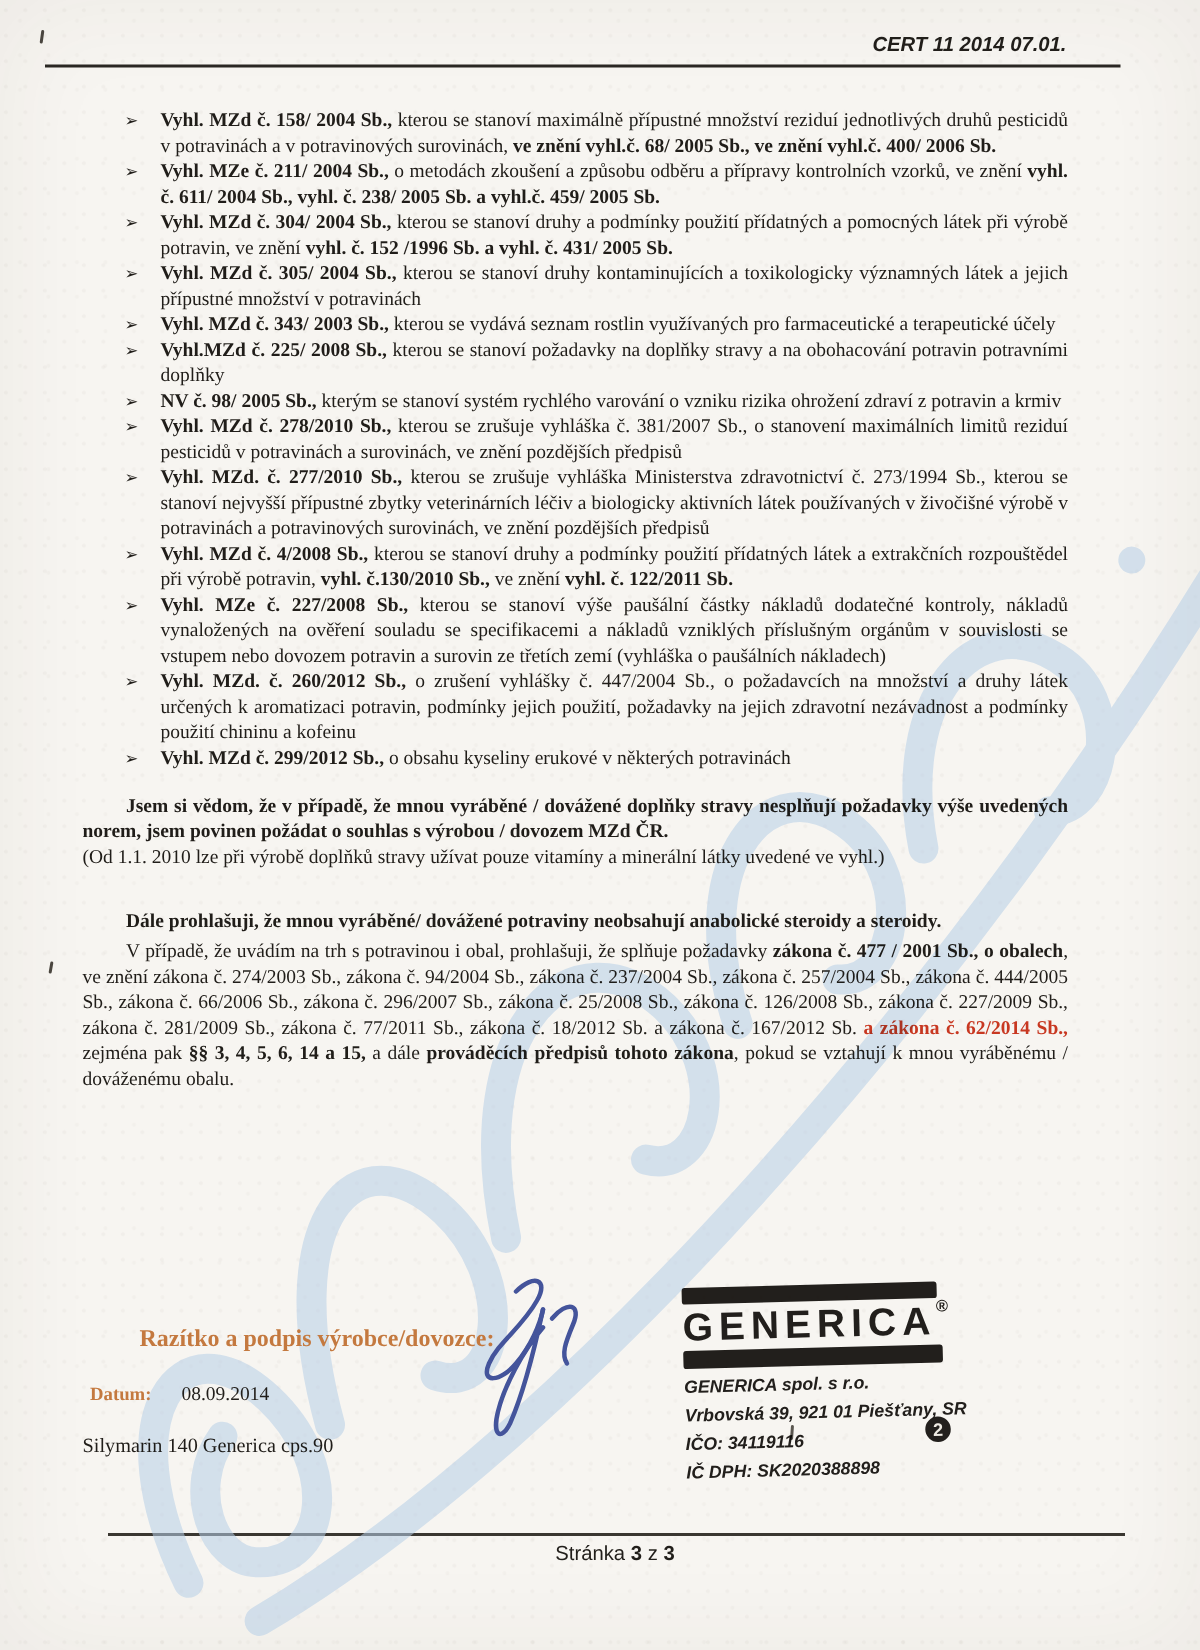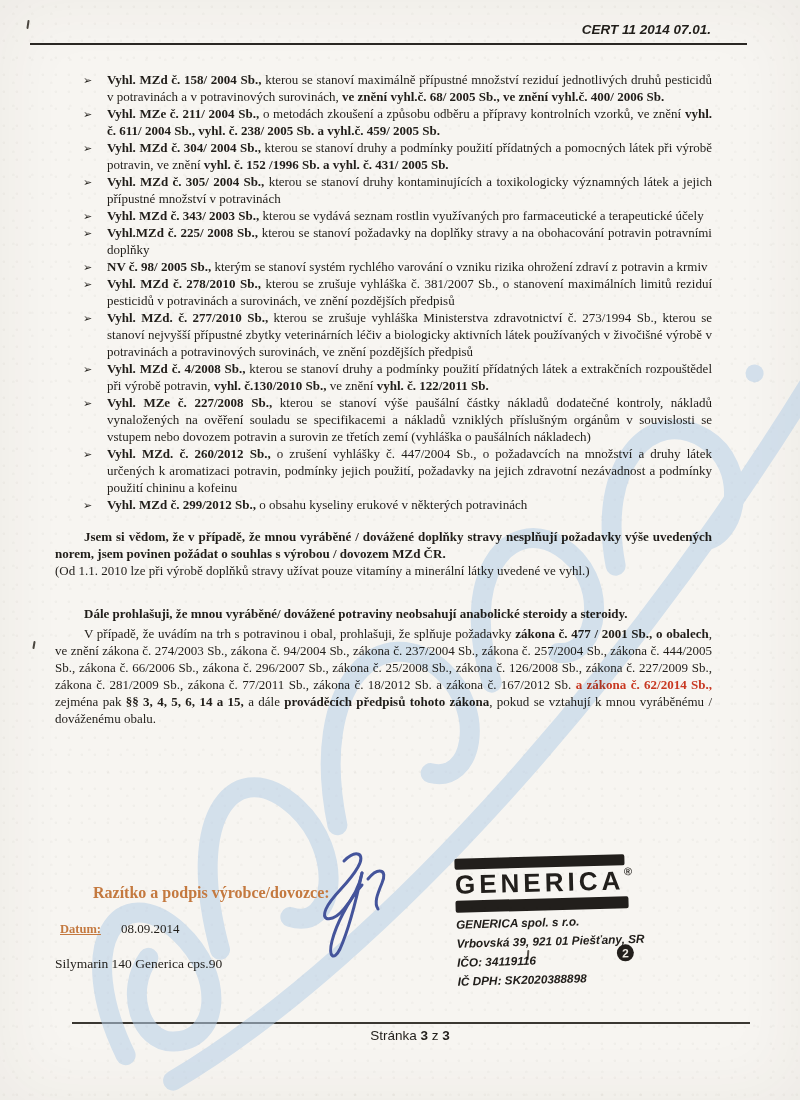--- a/index.html
+++ b/index.html
@@ -29,21 +29,21 @@
   .orange{color:var(--accent_orange);font-weight:bold;}
   .para{font-size:13px;line-height:17px;text-align:justify;margin:0;}
   .para.indent{text-indent:29px;}
   .para.mt{margin-top:15px;}
   .para.mt2{margin-top:26px;}
   .para.mt3{margin-top:3px;}
   
   .stamp-label{position:absolute;left:57px;top:884px;font-size:16px;font-weight:bold;
         color:var(--accent_orange);z-index:2;margin-left:36px;}
   .datum{position:absolute;left:60px;top:921px;font-size:13px;z-index:2;}
-  .datum .lab{color:var(--accent_orange);font-weight:bold;margin-right:20px;font-size:12.5px;text-decoration:underline;}
+  .datum .lab{color:var(--accent_orange);font-weight:bold;margin-right:20px;font-size:12.5px;}
   .signature{position:absolute;left:282px;top:843px;z-index:3;}
   .generica{position:absolute;left:456px;top:856px;width:210px;transform:rotate(-1.5deg);
         font-family:"Liberation Sans",sans-serif;color:var(--stamp_ink);z-index:4;mix-blend-mode:multiply;}
   .generica .bar{height:11px;background:var(--stamp_ink);border-radius:2px;}
   .generica .bar.bot{width:173px;height:12px;margin-top:2px;}
   .generica .bar.top{width:170px;}
   .generica .brand-row{display:flex;align-items:flex-start;margin-top:1px;}
   .generica .brand{font-size:26px;font-weight:bold;letter-spacing:4px;line-height:28px;}
   .generica .reg{font-size:11px;font-weight:bold;margin-top:-1px;}
   .generica .info{margin-top:6px;font-size:11.8px;font-style:italic;font-weight:bold;line-height:13px;white-space:nowrap;}

